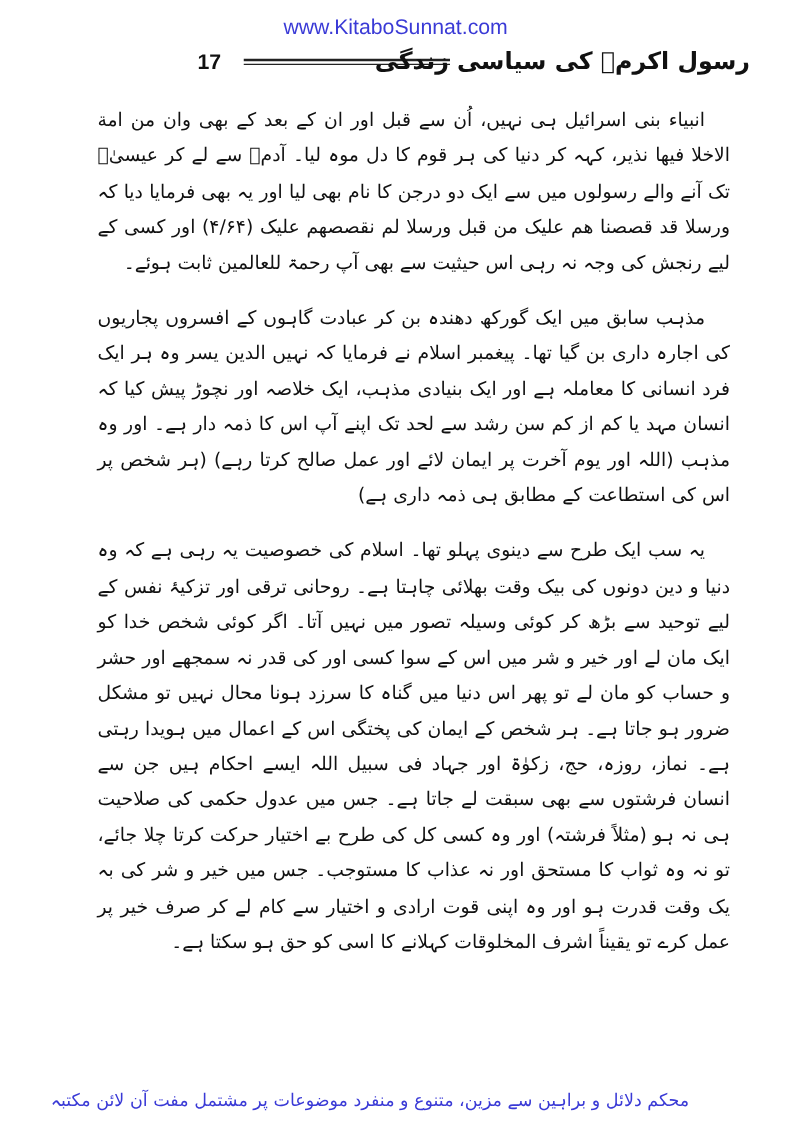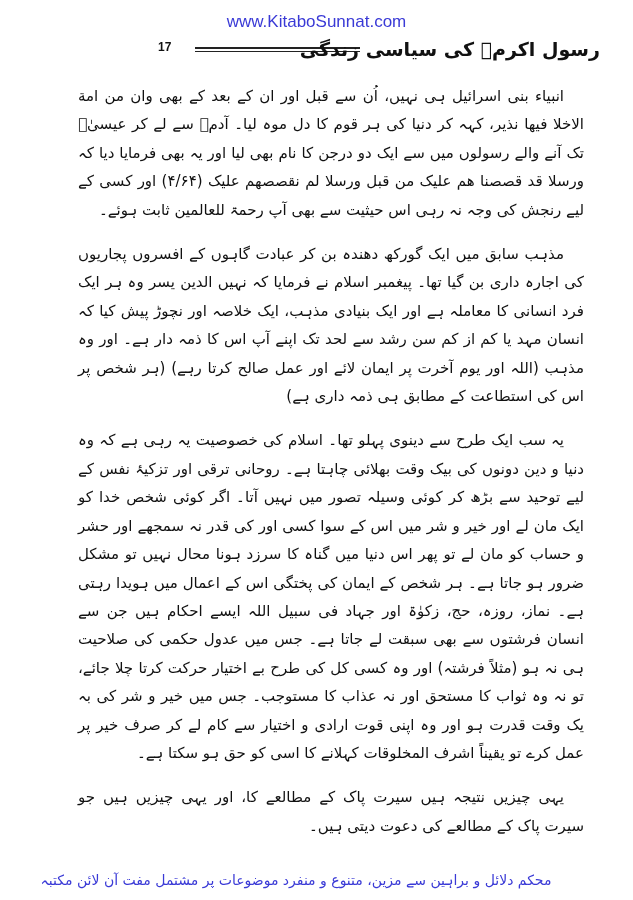--- a/index.html
+++ b/index.html
@@ -1,19 +1,19 @@
 <!DOCTYPE html>
 <html><head>
 <meta charset="utf-8">
 <style>
   html, body { margin: 0; padding: 0; background: #ffffff; }
   body { width: 633px; height: 900px; position: relative; overflow: hidden; font-family: "DejaVu Sans", sans-serif; }
   .site-url { position: absolute; top: 12px; left: 0; width: 633px; text-align: center; color: #3a3ad6; font-family: "Liberation Sans", sans-serif; font-size: 17px; }
   .header { position: absolute; top: 38px; left: 70px; width: 530px; height: 22px; }
-  .page-number { position: absolute; left: 88px; top: 2px; font-family: "Liberation Sans", sans-serif; font-weight: bold; font-size: 12px; color: #111; }
+  .page-number { position: absolute; left: 88px; top: 2px; font-family: "Liberation Sans", sans-serif; font-weight: bold; font-size: 17px; color: #111; }
   .rule { position: absolute; left: 125px; top: 9px; width: 165px; height: 2px; border-top: 2px solid #222; border-bottom: 1px solid #222; }
   .running-title { position: absolute; right: 0; top: 0; direction: rtl; font-weight: bold; font-size: 19px; color: #111; }
   .body-text { position: absolute; top: 66px; left: 62px; width: 538px; direction: rtl; text-align: justify; color: #111; font-size: 15px; line-height: 28.4px; }
   .body-text p { margin: 16px; text-indent: 20px; }
   .footer { position: absolute; top: 872px; left: 0; width: 592px; text-align: center; direction: rtl; color: #3a3ad6; font-size: 14px; white-space: nowrap; }
 </style>
 </head>
 <body>
 
 <div class="site-url">www.KitaboSunnat.com</div>
@@ -21,16 +21,15 @@
 <div class="header">
   <span class="page-number">17</span>
   <div class="rule"></div>
   <span class="running-title">رسول اکرمؐ کی سیاسی زندگی</span>
 </div>
 
 <div class="body-text">
   <p>انبیاء بنی اسرائیل ہی نہیں، اُن سے قبل اور ان کے بعد کے بھی وان من امة الاخلا فیھا نذیر، کہہ کر دنیا کی ہر قوم کا دل موہ لیا۔ آدمؑ سے لے کر عیسیٰؑ تک آنے والے رسولوں میں سے ایک دو درجن کا نام بھی لیا اور یہ بھی فرمایا دیا کہ ورسلا قد قصصنا ھم علیک من قبل ورسلا لم نقصصھم علیک (۴/۶۴) اور کسی کے لیے رنجش کی وجہ نہ رہی اس حیثیت سے بھی آپ رحمۃ للعالمین ثابت ہوئے۔</p>
   <p>مذہب سابق میں ایک گورکھ دھندہ بن کر عبادت گاہوں کے افسروں پجاریوں کی اجارہ داری بن گیا تھا۔ پیغمبر اسلام نے فرمایا کہ نہیں الدین یسر وہ ہر ایک فرد انسانی کا معاملہ ہے اور ایک بنیادی مذہب، ایک خلاصہ اور نچوڑ پیش کیا کہ انسان مہد یا کم از کم سن رشد سے لحد تک اپنے آپ اس کا ذمہ دار ہے۔ اور وہ مذہب (اللہ اور یوم آخرت پر ایمان لائے اور عمل صالح کرتا رہے) (ہر شخص پر اس کی استطاعت کے مطابق ہی ذمہ داری ہے)</p>
   <p>یہ سب ایک طرح سے دینوی پہلو تھا۔ اسلام کی خصوصیت یہ رہی ہے کہ وہ دنیا و دین دونوں کی بیک وقت بھلائی چاہتا ہے۔ روحانی ترقی اور تزکیۂ نفس کے لیے توحید سے بڑھ کر کوئی وسیلہ تصور میں نہیں آتا۔ اگر کوئی شخص خدا کو ایک مان لے اور خیر و شر میں اس کے سوا کسی اور کی قدر نہ سمجھے اور حشر و حساب کو مان لے تو پھر اس دنیا میں گناہ کا سرزد ہونا محال نہیں تو مشکل ضرور ہو جاتا ہے۔ ہر شخص کے ایمان کی پختگی اس کے اعمال میں ہویدا رہتی ہے۔ نماز، روزہ، حج، زکوٰۃ اور جہاد فی سبیل اللہ ایسے احکام ہیں جن سے انسان فرشتوں سے بھی سبقت لے جاتا ہے۔ جس میں عدول حکمی کی صلاحیت ہی نہ ہو (مثلاً فرشتہ) اور وہ کسی کل کی طرح بے اختیار حرکت کرتا چلا جائے، تو نہ وہ ثواب کا مستحق اور نہ عذاب کا مستوجب۔ جس میں خیر و شر کی بہ یک وقت قدرت ہو اور وہ اپنی قوت ارادی و اختیار سے کام لے کر صرف خیر پر عمل کرے تو یقیناً اشرف المخلوقات کہلانے کا اسی کو حق ہو سکتا ہے۔</p>
-  <p>یہی چیزیں نتیجہ ہیں سیرت پاک کے مطالعے کا، اور یہی چیزیں ہیں جو سیرت پاک کے مطالعے کی دعوت دیتی ہیں۔</p>
 </div>
 
 <div class="footer">محکم دلائل و براہین سے مزین، متنوع و منفرد موضوعات پر مشتمل مفت آن لائن مکتبہ</div>
 
 </body></html>

